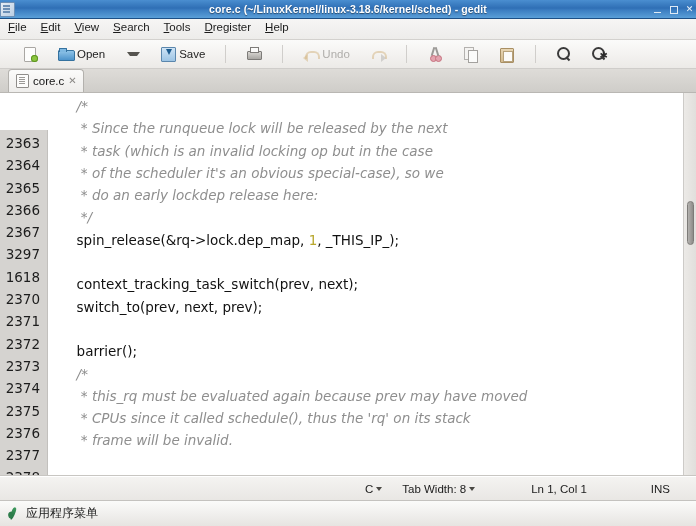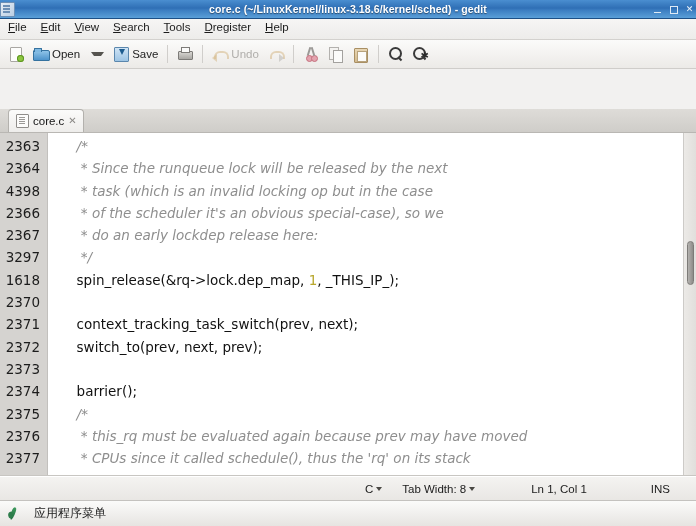--- a/index.html
+++ b/index.html
@@ -113,22 +113,22 @@
   .menu-item .mn { text-decoration: underline; }
 
   
   .toolbar {
     flex: 0 0 28px;
     height: 28px;
     background: linear-gradient(to bottom,#fbfbfa,#eceae7);
     border-bottom: 1px solid #cfcdca;
     display: flex;
     align-items: center;
-    padding-left: 4px;
-    gap: 1px;
+    padding-left: 18px;
+    gap: 12px;
   }
   .tb {
     display: flex;
     align-items: center;
     gap: 3px;
     padding: 2px 4px;
     border-radius: 3px;
     cursor: default;
     height: 22px;
     box-sizing: border-box;
@@ -334,21 +334,20 @@
   
   .tabbar {
     flex: 0 0 24px;
     height: 24px;
     background: linear-gradient(to bottom,#dedcd8,#cfcdc9);
     border-bottom: 1px solid #b9b7b3;
     display: flex;
     align-items: flex-end;
     padding-left: 8px;
     box-sizing: border-box;
-    margin-top: 40px;
   }
   .tab {
     height: 23px;
     background: linear-gradient(to bottom,#fbfbfa,#eeedeb);
     border: 1px solid #b3b1ad;
     border-bottom: none;
     border-radius: 4px 4px 0 0;
     display: flex;
     align-items: center;
     gap: 4px;
@@ -391,20 +390,21 @@
     border-bottom: 1px solid #c8c6c2;
     overflow: hidden;
     position: relative;
   }
   .gutter {
     flex: 0 0 48px;
     background: #d5d3d0;
     border-right: 1px solid #c2c0bd;
     padding-top: 2px;
     box-sizing: border-box;
+    margin-top: 37px;
   }
   .gutter .ln {
     height: 22.3px;
     line-height: 22.3px;
     text-align: right;
     padding-right: 7px;
     font-size: 13.5px;
     color: #1c1c1c;
     font-family: "DejaVu Sans", sans-serif;
     box-sizing: border-box;
@@ -478,21 +478,21 @@
 
   
   .taskbar {
     flex: 0 0 26px;
     height: 26px;
     background: linear-gradient(to bottom,#fbfbfa,#e6e4e1);
     border-top: 1px solid #c4c2bf;
     display: flex;
     align-items: center;
     padding-left: 6px;
-    gap: 14px;
+    gap: 6px;
     box-sizing: border-box;
   }
   .tsk-icon {
     width: 14px; height: 14px;
     position: relative;
     flex: 0 0 14px;
   }
   .tsk-icon::before {
     content:"";
     position:absolute; left:5px; top:0px;
@@ -597,21 +597,21 @@
       <span class="tab-icon"></span>
       <span class="tab-label">core.c</span>
       <span class="tab-close">✕</span>
     </div>
   </div>
 
   <div class="editor-wrap">
     <div class="gutter" id="gutter">
         <div class="ln">2363</div>
         <div class="ln">2364</div>
-        <div class="ln">4398</div>
+        <div class="ln">2365</div>
         <div class="ln">2366</div>
         <div class="ln">2367</div>
         <div class="ln">3297</div>
         <div class="ln">1618</div>
         <div class="ln">2370</div>
         <div class="ln">2371</div>
         <div class="ln">2372</div>
         <div class="ln">2373</div>
         <div class="ln">2374</div>
         <div class="ln">2375</div>
@@ -629,20 +629,21 @@
         <div class="code-line"><span class="cm">   */</span></div>
         <div class="code-line"><span>  spin_release(&amp;rq-&gt;lock.dep_map, </span><span class="num">1</span><span>, _THIS_IP_);</span></div>
         <div class="code-line"><span></span></div>
         <div class="code-line"><span>  context_tracking_task_switch(prev, next);</span></div>
         <div class="code-line"><span>  switch_to(prev, next, prev);</span></div>
         <div class="code-line"><span></span></div>
         <div class="code-line"><span>  barrier();</span></div>
         <div class="code-line"><span class="cm">  /*</span></div>
         <div class="code-line"><span class="cm">   * this_rq must be evaluated again because prev may have moved</span></div>
         <div class="code-line"><span class="cm">   * CPUs since it called schedule(), thus the 'rq' on its stack</span></div>
+        <div class="code-line"><span class="cm">   * frame will be invalid.</span></div>
       </div>
     <div class="vscroll">
       <div class="vthumb" style="top:108px;height:44px;"></div>
     </div>
   </div>
 
   <div class="statusbar">
     <div class="sb-spacer"></div>
     <div class="sb-item">
       <span>C</span>

